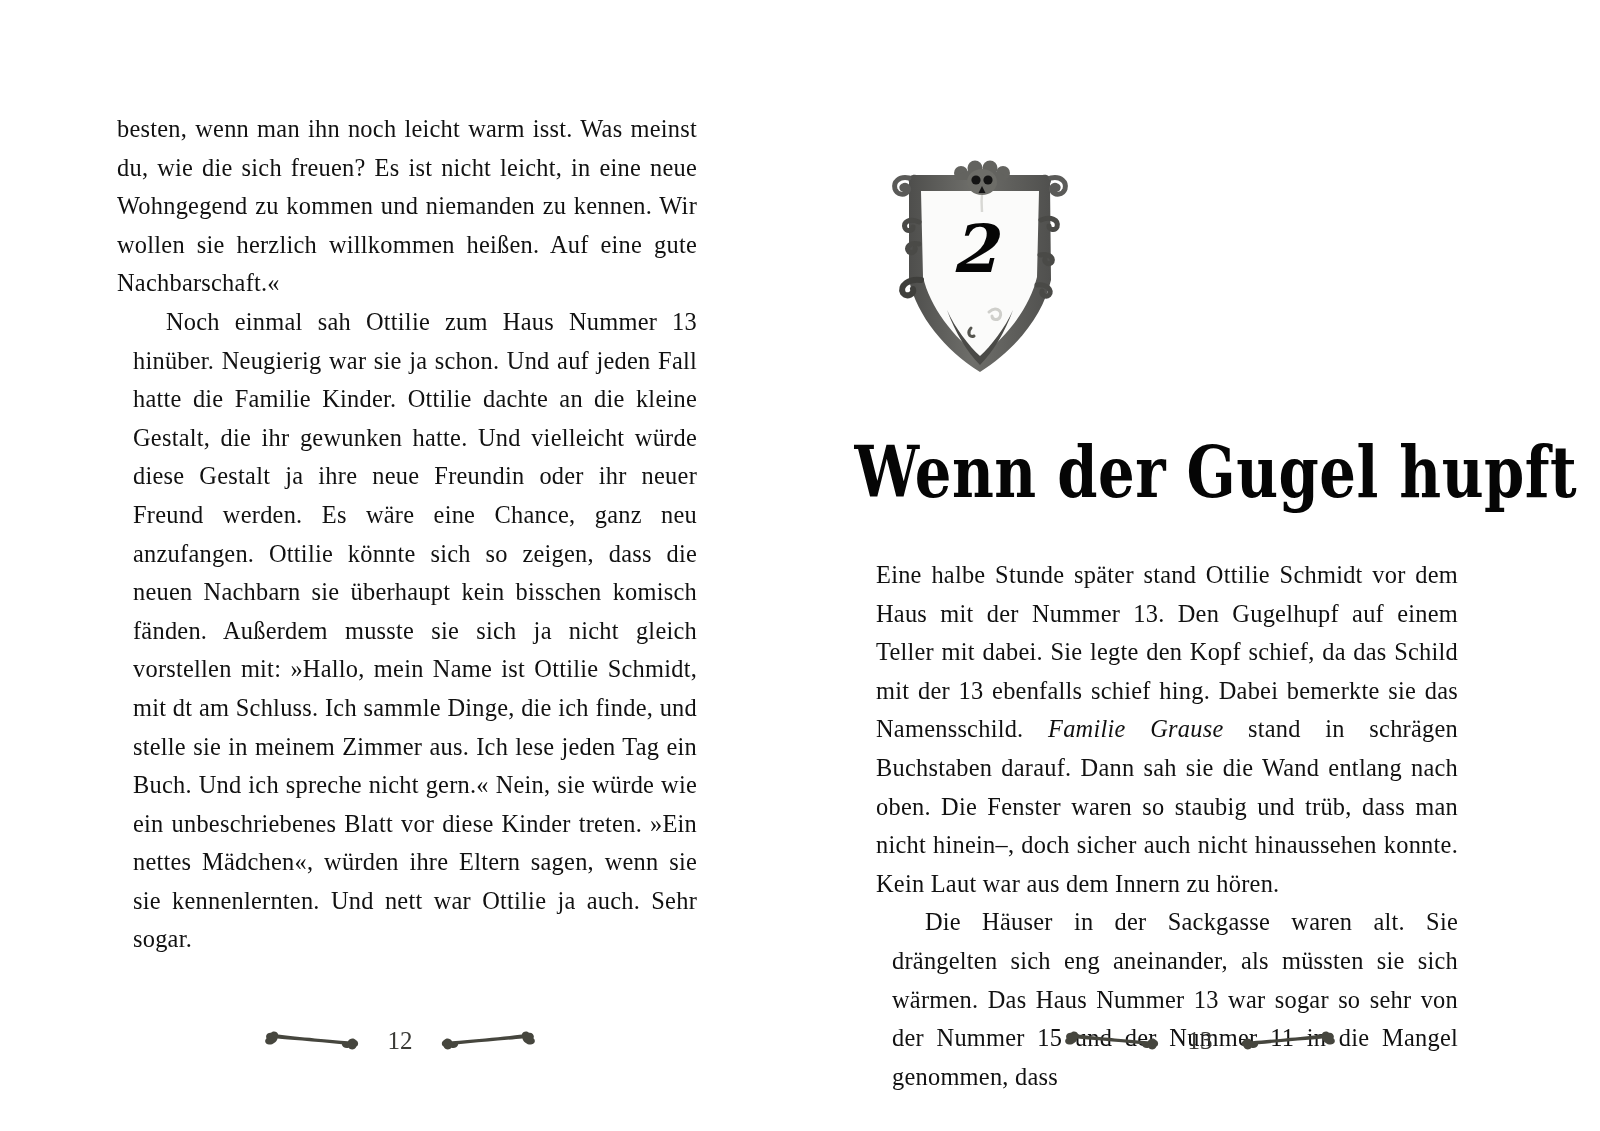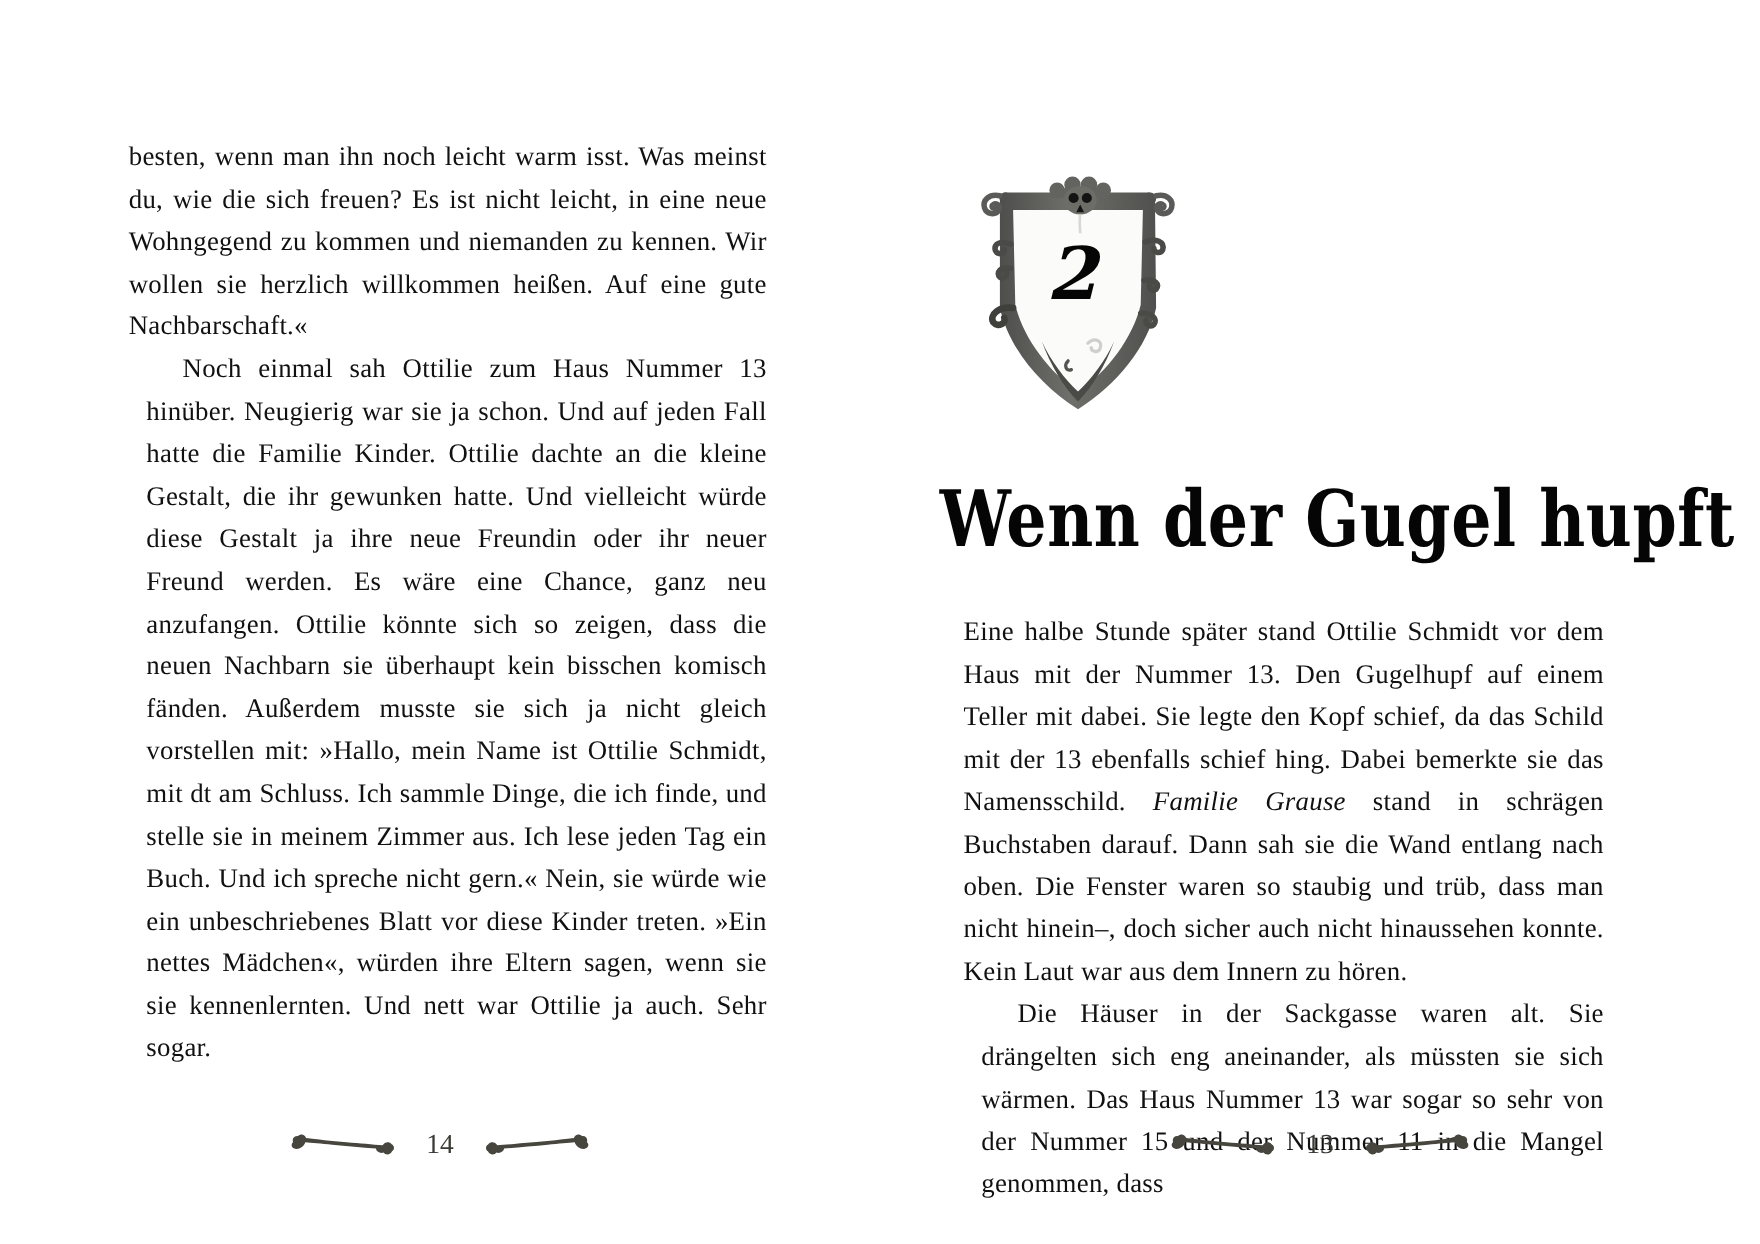--- a/index.html
+++ b/index.html
@@ -35,21 +35,21 @@
     font-family: "Liberation Serif", "DejaVu Serif", serif;
     font-size: 24.4px;
     line-height: 38.6px;
     text-align: justify;
     text-justify: inter-word;
     color: #111111;
     letter-spacing: 0.01em;
   }
   .page-left .textcol {
     left: 117px;
-    top: 124px;
+    top: 110px;
     width: 580px;
   }
   .page-right .textcol {
     left: 876px;
     top: 0;
     width: 582px;
   }
   
   .page-right .textcol {
     left: 76px;
@@ -160,21 +160,21 @@
       <p>besten, wenn man ihn noch leicht warm isst. Was meinst du, wie die sich freuen? Es ist nicht leicht, in eine neue Wohngegend zu kommen und niemanden zu kennen. Wir wollen sie herzlich willkommen heißen. Auf eine gute Nachbarschaft.«</p>
       <p class="indent">Noch einmal sah Ottilie zum Haus Nummer 13 hinüber. Neugierig war sie ja schon. Und auf jeden Fall hatte die Familie Kinder. Ottilie dachte an die kleine Gestalt, die ihr gewunken hatte. Und vielleicht würde diese Gestalt ja ihre neue Freundin oder ihr neuer Freund werden. Es wäre eine Chance, ganz neu anzufangen. Ottilie könnte sich so zeigen, dass die neuen Nachbarn sie überhaupt kein bisschen komisch fänden. Außerdem musste sie sich ja nicht gleich vorstellen mit: »Hallo, mein Name ist Ottilie Schmidt, mit dt am Schluss. Ich sammle Dinge, die ich finde, und stelle sie in meinem Zimmer aus. Ich lese jeden Tag ein Buch. Und ich spreche nicht gern.« Nein, sie würde wie ein unbeschriebenes Blatt vor diese Kinder treten. »Ein nettes Mädchen«, würden ihre Eltern sagen, wenn sie sie kennenlernten. Und nett war Ottilie ja auch. Sehr sogar.</p>
     </div>
 
     <div class="folio">
       <span>
         <svg class="bone" viewBox="0 0 96 26" xmlns="http://www.w3.org/2000/svg">
           <path d="M6 17.5 C2 17 1 13.5 3.5 11.2 C2.2 8.4 4.6 5.2 8 5.8 C10.2 3.4 14.4 4.2 15.2 7.6 C25 8.9 38 10.2 52 11.4 C64 12.4 76 13.4 85 14.2 C86.6 11 91 10.6 93 13.2 C95.6 14.3 96 18.2 93.4 19.6 C92.4 22.8 87.6 23.6 85.6 20.8 C82.6 21.8 79 20.1 78.8 17.2 C66 16 52 14.8 39 13.6 C29 12.7 20 11.9 14.6 11.4 C13.6 15 9.4 17.9 6 17.5 Z" fill="#46463e"></path>
         </svg>
       </span>
-      <span class="folio-num">14</span>
+      <span class="folio-num">12</span>
       <span>
         <svg class="bone flip" viewBox="0 0 96 26" xmlns="http://www.w3.org/2000/svg">
           <path d="M6 17.5 C2 17 1 13.5 3.5 11.2 C2.2 8.4 4.6 5.2 8 5.8 C10.2 3.4 14.4 4.2 15.2 7.6 C25 8.9 38 10.2 52 11.4 C64 12.4 76 13.4 85 14.2 C86.6 11 91 10.6 93 13.2 C95.6 14.3 96 18.2 93.4 19.6 C92.4 22.8 87.6 23.6 85.6 20.8 C82.6 21.8 79 20.1 78.8 17.2 C66 16 52 14.8 39 13.6 C29 12.7 20 11.9 14.6 11.4 C13.6 15 9.4 17.9 6 17.5 Z" fill="#46463e"></path>
         </svg>
       </span>
     </div>
   </div>
 
   <div class="page page-right">
 

